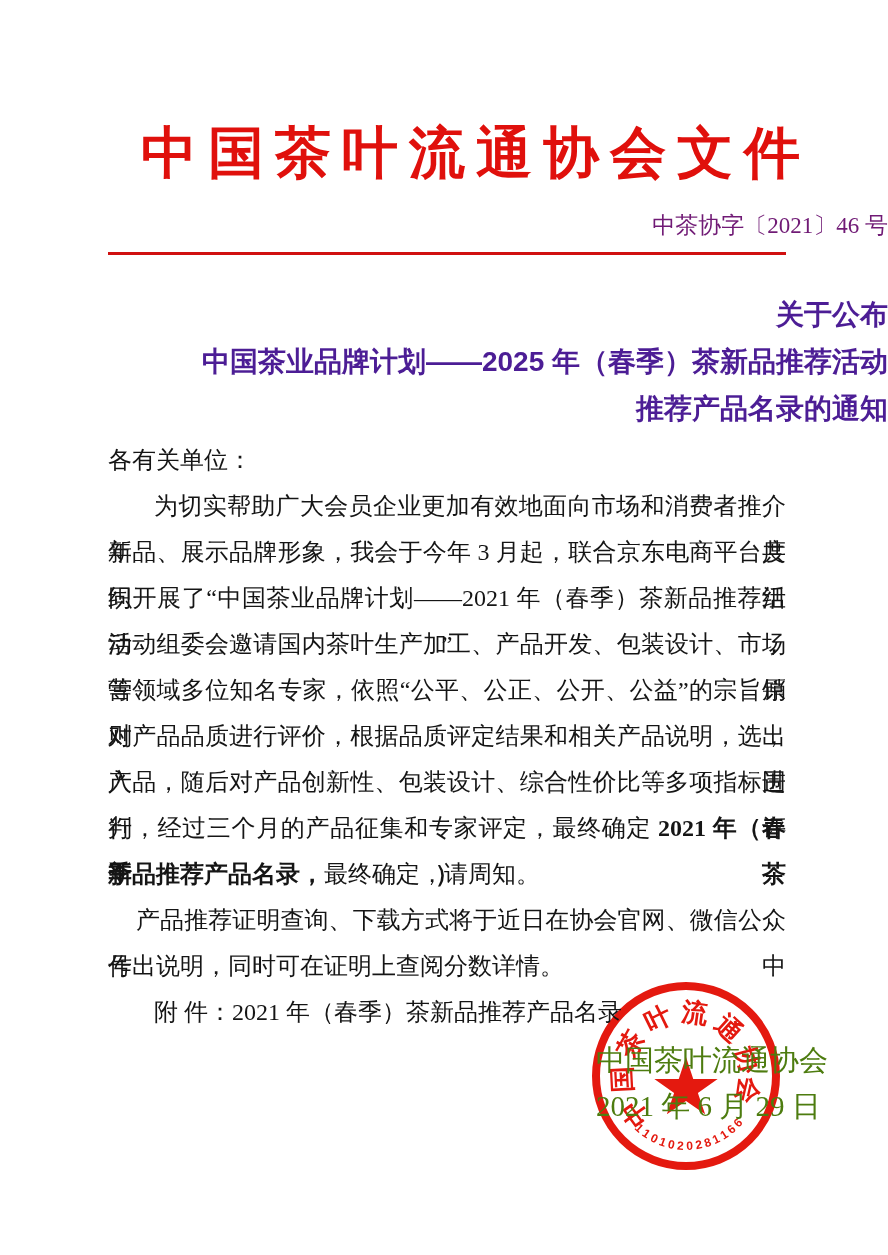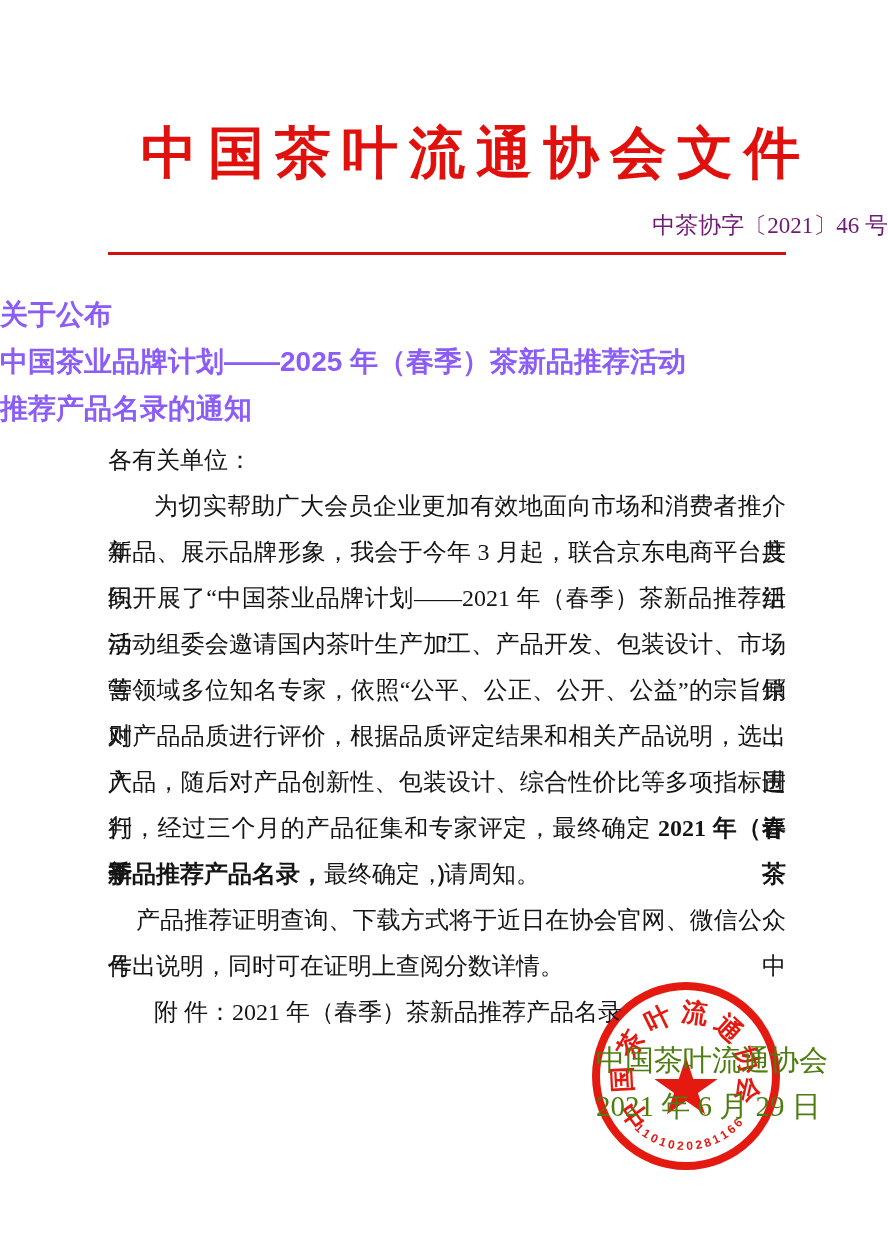--- a/index.html
+++ b/index.html
@@ -31,25 +31,25 @@
     color:#701a75;
   }
   .red-rule{
     position:absolute;top:252px;left:108px;
     width:678px;height:3px;
     background:#d01010;
   }
   
   .notice-title{
     position:absolute;top:291px;left:0;width:100%;
-    text-align:left;
+    text-align:right;
     font-family:"Liberation Sans","DejaVu Sans",sans-serif;
     font-weight:bold;
     font-size:28px;line-height:47px;
-    color:#8b5cf6;
+    color:#4c1d95;
   }
   
   .body-block{
     position:absolute;top:437px;left:108px;width:678px;
     font-size:24px;
     color:#151515;
     z-index:2;
   }
   .bline{
     height:46px;line-height:46px;

